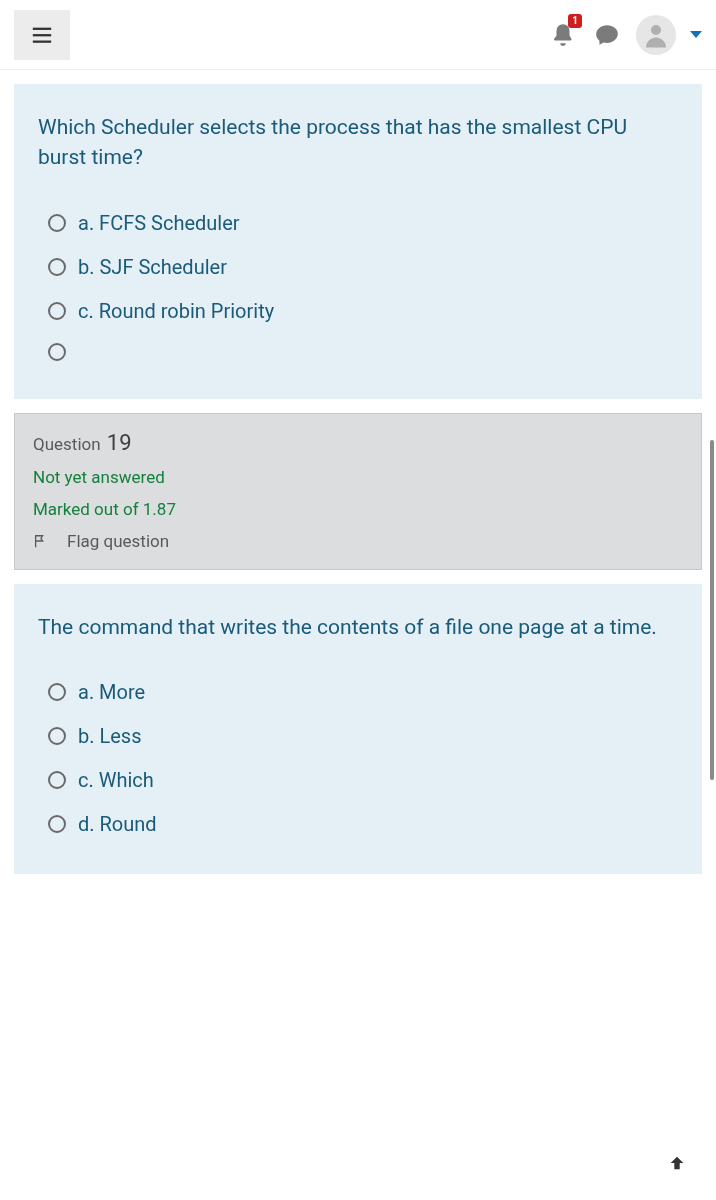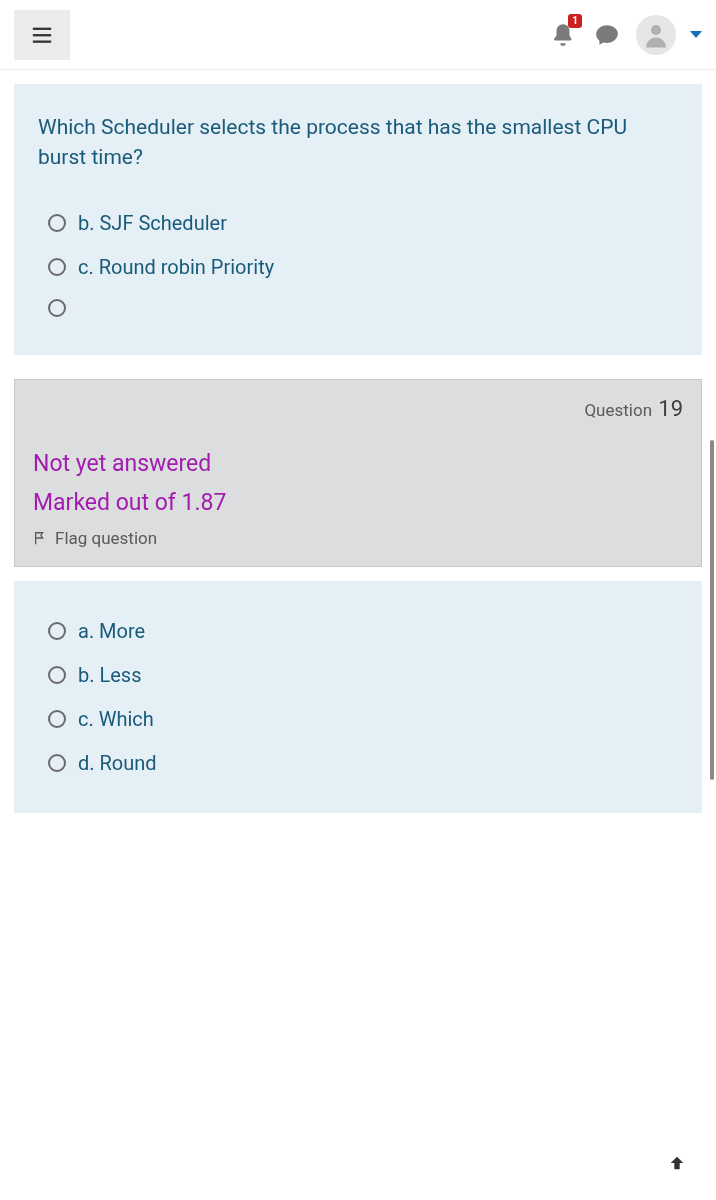--- a/index.html
+++ b/index.html
@@ -90,21 +90,21 @@
     }
 
     
     .content {
       padding: 14px 14px 0 14px;
     }
 
     .question-panel {
       background: #e5f0f6;
       padding: 28px 24px 28px 24px;
-      margin-bottom: 24px;
+      margin-bottom: 14px;
     }
     .question-text {
       color: #1a5a7a;
       font-size: 21px;
       line-height: 1.45;
       margin-bottom: 28px;
     }
     .options {
       padding-left: 10px;
     }
@@ -129,37 +129,36 @@
 
     .question-meta {
       background: #dcddde;
       border: 1px solid #c8c8c8;
       padding: 16px 18px 18px 18px;
       margin-bottom: 14px;
     }
     .meta-line1 {
       color: #5a5a5a;
       font-size: 17px;
-      margin-bottom: 29px;
-      text-align: right;
+      margin-bottom: 12px;
     }
     .meta-qnum {
       font-size: 22px;
       color: #404040;
       margin-left: 2px;
     }
     .meta-line2, .meta-line3 {
-      color: #a21caf;
-      font-size: 23px;
+      color: #15803d;
+      font-size: 17px;
       margin-bottom: 12px;
     }
     .flag-line {
       display: flex;
       align-items: center;
-      gap: 8px;
+      gap: 20px;
       color: #5a5a5a;
       font-size: 17px;
       cursor: pointer;
     }
     .flag-line svg { width: 14px; height: 14px; stroke: #5a5a5a; fill: none; stroke-width: 1.5; }
 
     
     .to-top {
       position: absolute;
       right: 24px;
@@ -217,20 +216,24 @@
   </div>
 </div>
 
 <div class="content">
 
   <div class="question-panel">
     <div class="question-text">Which Scheduler selects the process that has the smallest CPU burst time?</div>
     <div class="options">
       <div class="option">
         <span class="radio"></span>
+        <span class="option-label">a. FCFS Scheduler</span>
+      </div>
+      <div class="option">
+        <span class="radio"></span>
         <span class="option-label">b. SJF Scheduler</span>
       </div>
       <div class="option">
         <span class="radio"></span>
         <span class="option-label">c. Round robin Priority</span>
       </div>
       <div class="option">
         <span class="radio"></span>
       </div>
     </div>
@@ -245,20 +248,21 @@
     <div class="meta-line3">Marked out of 1.87</div>
     <div class="flag-line">
       <svg viewBox="0 0 16 16">
           <path d="M3 1v14M3 2h8l-2 3 2 3H3"></path>
         </svg>
       <span>Flag question</span>
     </div>
   </div>
 
   <div class="question-panel">
+    <div class="question-text">The command that writes the contents of a file one page at a time.</div>
     <div class="options">
       <div class="option">
         <span class="radio"></span>
         <span class="option-label">a. More</span>
       </div>
       <div class="option">
         <span class="radio"></span>
         <span class="option-label">b. Less</span>
       </div>
       <div class="option">

